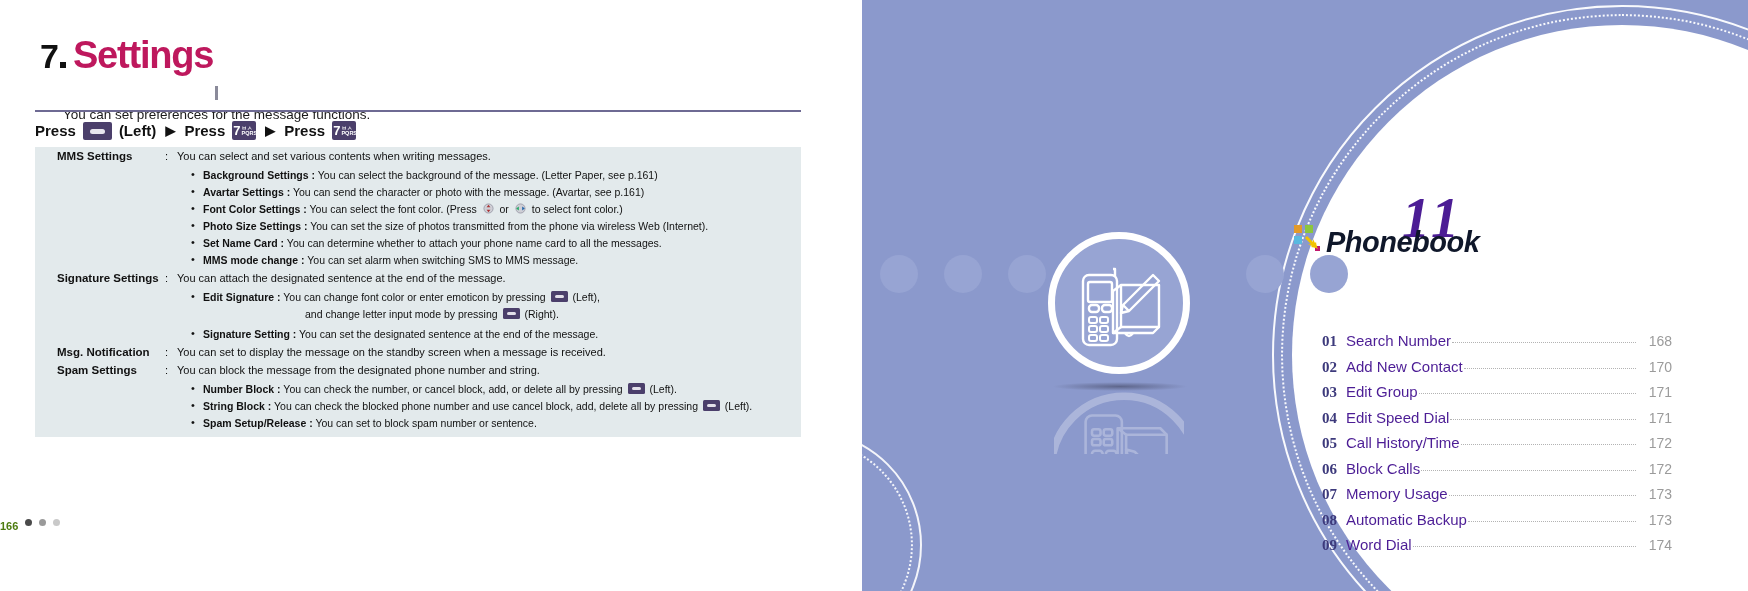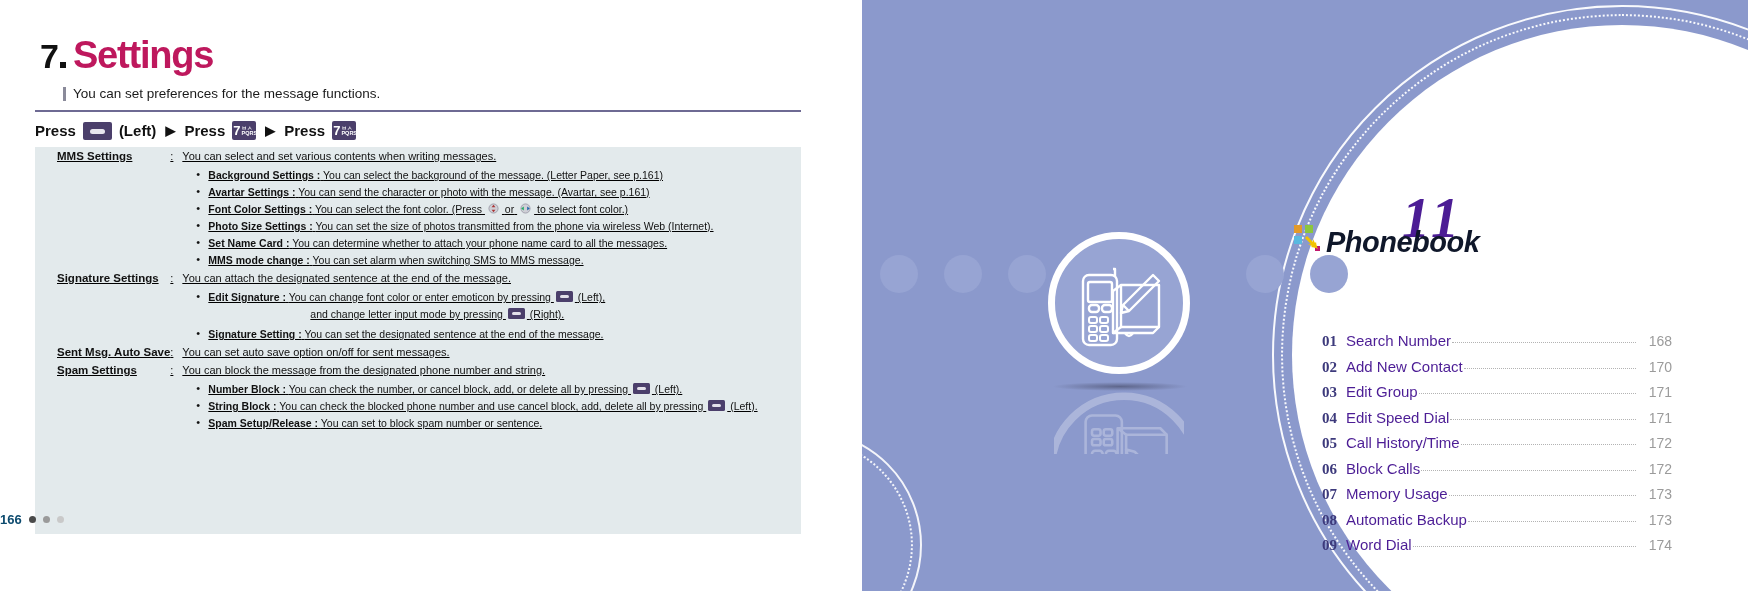--- a/index.html
+++ b/index.html
@@ -28,21 +28,21 @@
   .chapter-dot {
     display:inline-block; width:6px; height:6px; background:#111;
     margin: 0 7px 2px 2px;
   }
   .chapter-title {
     font-size: 38px; font-weight: bold; color: #be185d; letter-spacing: -1.2px;
   }
 
   .subtitle-row {
     position: absolute; left: 63px; top: 86px;
-    display: flex; align-items: center; gap: 7px;
+    display: flex; align-items: center; gap: 7px; flex-direction: column;
   }
   .subtitle-bar { width: 3px; height: 14px; background: #8a8a9a; }
   .subtitle-text { font-size: 13.5px; color: #1a1a1a; }
 
   .rule {
     position: absolute; left: 35px; top: 110px; width: 766px;
     height: 1.5px; background: #6e6a93;
   }
 
   .press-row {
@@ -62,23 +62,22 @@
     display: inline-flex; align-items: center; justify-content: center;
     width: 24px; height: 19px; background: #4b3f6b; border-radius: 2px;
     color: #fff; font-size: 13px; font-weight: bold; gap:1px;
     padding-left:2px;
   }
   .num-key .sub { font-size: 5.5px; line-height: 5px; text-align:left; font-weight: bold;}
   .arrow { font-size: 13px; color:#111; margin: 0 2px; }
 
   .content-box {
     position: absolute; left: 35px; top: 147px;
-    width: 766px; height: 387px;
+    width: 766px; height: 290px;
     background: #e3eaec;
-    text-decoration: underline;
   }
 
   table.settings { width: 100%; border-collapse: collapse; }
   table.settings td { vertical-align: top; padding: 0; }
   .term {
     width: 130px; padding-left: 22px !important;
     font-size: 11.5px; font-weight: bold; color: #111;
     white-space: nowrap;
   }
   .colon { width: 12px; font-size: 11px; color: #111; text-align:left; }
@@ -109,21 +108,21 @@
   }
   .nav-ico {
     display: inline-block; width: 13px; height: 11px;
     vertical-align: -1px; margin: 0 2px;
   }
 
   .footer {
     position: absolute; left: 0px; top: 512px;
     display: flex; align-items: center; gap: 7px;
   }
-  .pagenum { font-size: 13px; font-weight: bold; color:#0c4a6e; }
+  .pagenum { font-size: 11px; font-weight: bold; color:#4d7c0f;margin-top:8px; }
   .dot { width: 7px; height: 7px; border-radius: 50%; }
   .d1 { background: #4a4a4a; }
   .d2 { background: #9a9a9a; }
   .d3 { background: #c9c9c9; }
 
   
   #right-page {
     position: absolute; left: 862px; top: 0;
     width: 886px; height: 591px;
     background: #8b99cc;
@@ -348,26 +347,26 @@
               </div>
               <div class="sub-item" style="margin-top:3px;">
                 <b>Signature Setting :</b>
                 <span>You can set the designated sentence at the end of the message.</span>
               </div>
             </div>
           </td>
         </tr>
 
 
-
         <tr class="row">
-          <td class="term lvl1">Sent Msg. Auto Save</td>
+          <td class="term lvl1">Msg. Notification</td>
           <td class="colon lvl1">:</td>
-          <td class="desc lvl1">You can set auto save option on/off for sent messages.</td>
+          <td class="desc lvl1">You can set to display the message on the standby screen when a message is received.</td>
         </tr>
+
 
         <tr class="row">
           <td class="term lvl1">Spam Settings</td>
           <td class="colon lvl1">:</td>
           <td class="desc lvl1">
             <div>You can block the message from the designated phone number and string.</div>
             <div class="sub-list">
               <div class="sub-item">
                 <b>Number Block :</b>
                 <span>You can check the number, or cancel block, add, or delete all by pressing</span>

